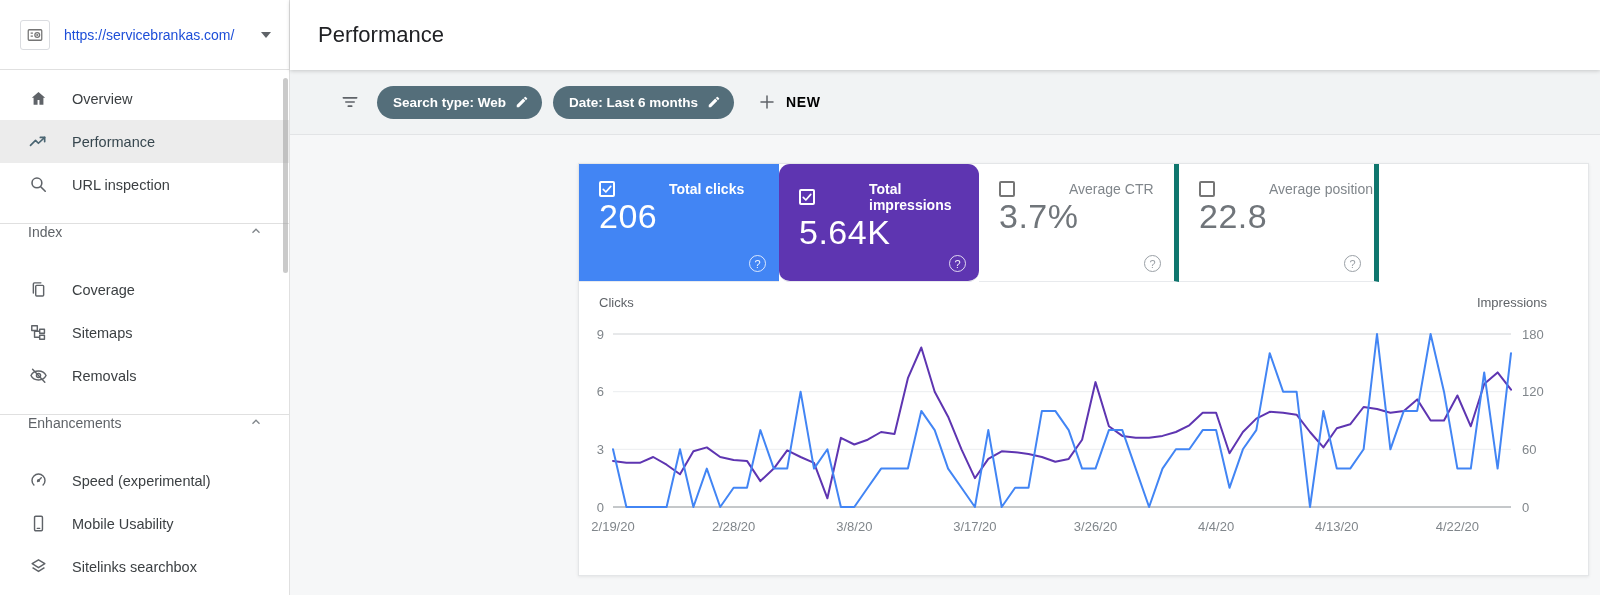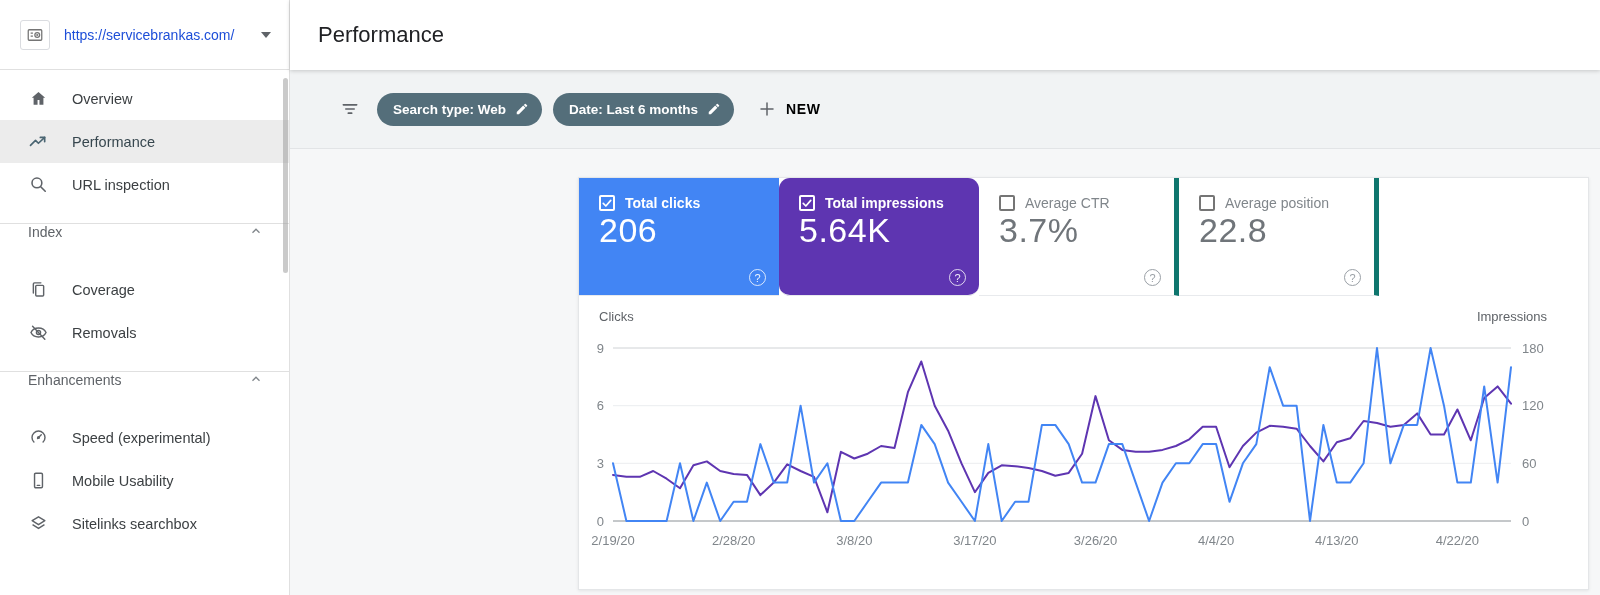--- a/index.html
+++ b/index.html
@@ -31,41 +31,41 @@
   .section-head .spacer { flex:1; }
   .sb-scroll { position:absolute; top:78px; right:1px; width:5px; height:195px;
     background:#9e9e9e; opacity:.55; border-radius:3px; }
 
   
   .topbar { height:70px; background:#fff; display:flex; align-items:center; padding-left:28px;
     box-shadow:0 1px 4px rgba(0,0,0,.18); position:relative; z-index:5; }
   .page-title { font-size:22px; color:#202124; font-weight:400; }
 
   
-  .filterbar { height:79px; background:#f1f3f4; border-bottom:1px solid #e2e4e6;
+  .filterbar { height:65px; background:#f1f3f4; border-bottom:1px solid #e2e4e6;
     display:flex; align-items:center; padding-left:50px; }
   .filter-ico { margin-right:17px; display:flex; cursor:pointer; }
   .chip { height:33px; border-radius:17px; color:#fff; display:flex; align-items:center;
     padding:0 13px 0 16px; font-size:13.5px; font-weight:700; margin-right:11px; cursor:pointer; }
   .chip .edit { margin-left:9px; display:flex; }
   .new-btn { display:flex; align-items:center; margin-left:13px; cursor:pointer;
     color:#000000; font-size:14px; font-weight:700; letter-spacing:.6px; }
   .new-btn svg { margin-right:10px; }
 
   
   .content { flex:1; background:#f6f7f8; position:relative; }
   .panel { position:absolute; left:288px; top:28px; width:1011px; height:413px; background:#fff;
     border:1px solid #e4e6e8; box-shadow:0 1px 3px rgba(0,0,0,.08); }
   .metrics { display:flex; height:118px; }
   .tile { width:200px; min-width:200px; height:118px; position:relative; padding:17px 0 0 20px;
     border-bottom:1px solid #e8eaed; cursor:pointer; }
   .tile.plain { background:#fff; }
   .tile.b-right { border-right:5px solid #0f766e; }
   .tile-filler { flex:1; background:#fff; }
-  .tile-head { display:flex; align-items:center; }
+  .tile-head { display:flex; align-items:center;gap:44px; }
   .cbx { width:16px; height:16px; border:2px solid #fff; border-radius:2px; display:flex;
     align-items:center; justify-content:center; }
   .tile.plain .cbx { border-color:#757575; }
   .tile-label { margin-left:10px; font-size:14px; font-weight:700; color:#fff; }
   .tile.plain .tile-label { color:#80868b; font-weight:400; }
   .tile-value { margin-top:0; font-size:34px; font-weight:400; color:#fff; letter-spacing:.5px; }
   .tile.plain .tile-value { color:#70757a; }
   .help { position:absolute; right:13px; bottom:9px; width:17px; height:17px; border-radius:50%;
     border:1px solid rgba(255,255,255,.8); color:rgba(255,255,255,.9); font-size:11px;
     display:flex; align-items:center; justify-content:center; cursor:pointer; }
@@ -141,20 +141,31 @@
       <div class="nav-item">
         <span class="ico">
           <svg width="19" height="19" viewBox="0 0 24 24" fill="none" stroke="#5f6368" stroke-width="1.8" stroke-linecap="round" stroke-linejoin="round">
             <path d="M5.5 16.5 V5 a1.4 1.4 0 0 1 1.4-1.4 H15"></path>
             <rect x="8.5" y="6.8" width="10" height="13.5" rx="1.2"></rect>
           </svg>
         </span>
         <span>Coverage</span>
       </div>
 
+      <div class="nav-item">
+        <span class="ico">
+          <svg width="19" height="19" viewBox="0 0 24 24" fill="none" stroke="#5f6368" stroke-width="1.8" stroke-linejoin="round">
+            <rect x="3.5" y="3.5" width="7" height="6"></rect>
+            <rect x="13.5" y="8" width="6" height="5"></rect>
+            <rect x="13.5" y="15.5" width="6" height="5"></rect>
+            <path d="M7 9.5 V18 h6.5 M7 10.5 v-1 M7 10.5 M7 10.5 v0 M7 10.5 v0 M7 10.5 L7 10.5 M7 10.5 v0 M7 10.5 h0 M7 10.5 L13.5 10.5" fill="none"></path>
+          </svg>
+        </span>
+        <span>Sitemaps</span>
+      </div>
 
       <div class="nav-item">
         <span class="ico">
           <svg width="19" height="19" viewBox="0 0 24 24" fill="none" stroke="#5f6368" stroke-width="1.8" stroke-linecap="round">
             <path d="M2.5 12 C4 8.8 7.6 6.3 12 6.3 s8 2.5 9.5 5.7 c-1.5 3.2-5.1 5.7-9.5 5.7 S4 15.2 2.5 12 Z"></path>
             <circle cx="12" cy="12" r="2.6"></circle>
             <line x1="4.5" y1="4" x2="20" y2="20.5"></line>
           </svg>
         </span>
         <span>Removals</span>

